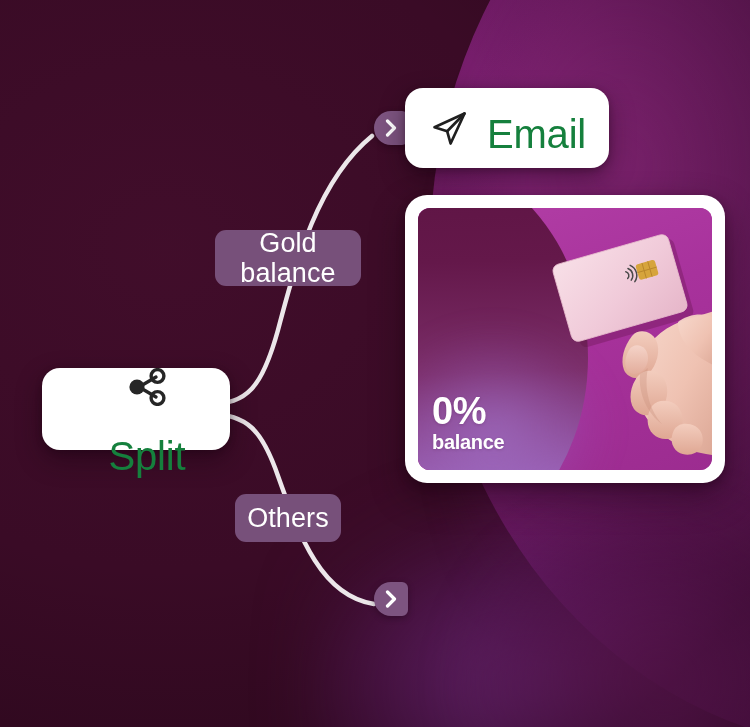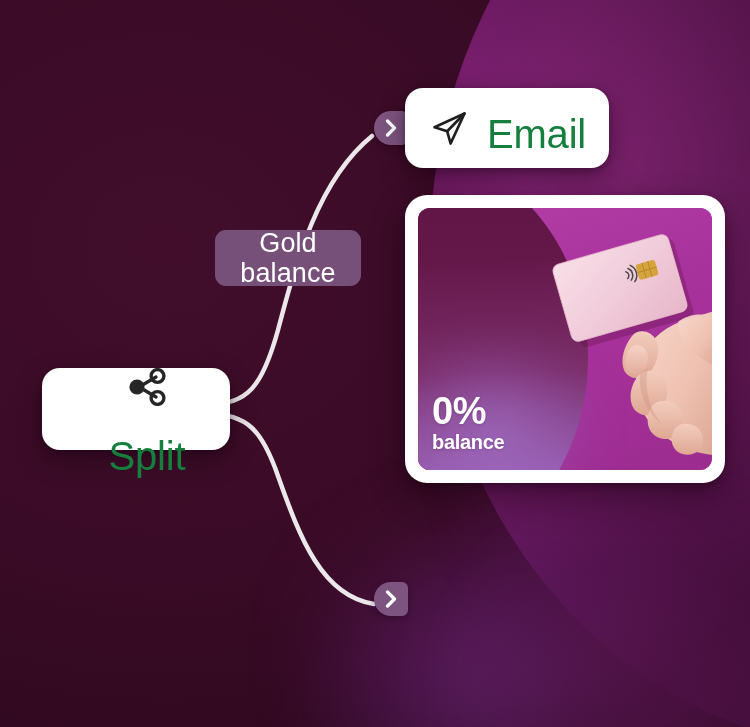--- a/index.html
+++ b/index.html
@@ -294,20 +294,21 @@
   </div>
 
 
   <div class="pill" id="pill-gold">
     <div>
       <div>Gold</div>
       <div>balance</div>
     </div>
   </div>
 
+  <div class="pill" id="pill-others">Others</div>
 
   <div id="ad-card">
     <div id="ad-inner">
       <div class="ad-bg-right"></div>
       <div class="ad-bg-left"></div>
       <div class="ad-bg-left-soft"></div>
 
       <div class="hand-wrap">
         <svg width="190" height="250" viewBox="0 0 190 250">
           <defs>

